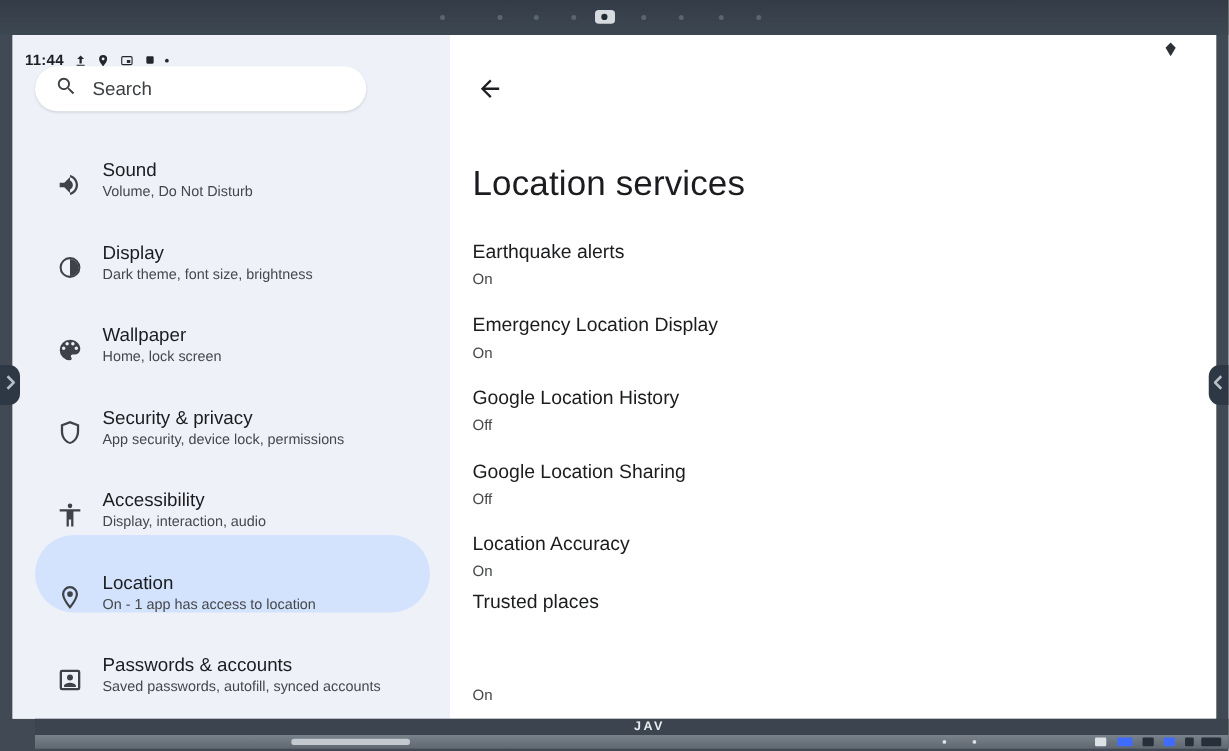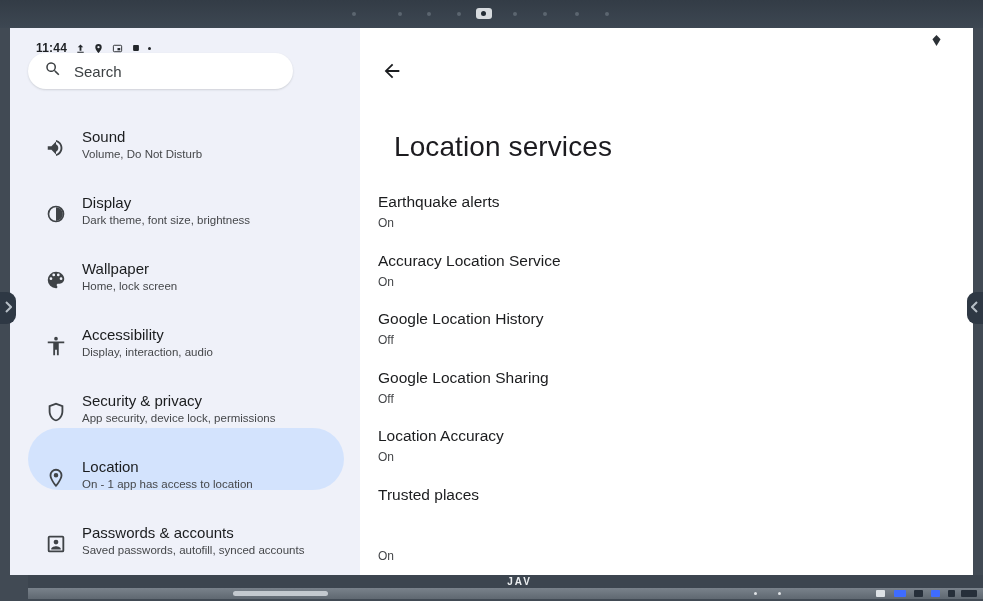--- a/index.html
+++ b/index.html
@@ -13,21 +13,21 @@
                background:linear-gradient(#333c46,#3d4752); }
   .bezel-dot { position:absolute; top:12px; width:4px; height:4px; border-radius:50%; background:#5b656f; }
   .bezel-cam { position:absolute; top:8px; left:476px; width:16px; height:11px; border-radius:3px; background:#d7dbdf; }
   .bezel-cam::after { content:""; position:absolute; left:5px; top:3px; width:5px; height:5px; border-radius:50%; background:#222b34; }
 
   
   .screen { position:absolute; left:10px; top:28px; width:963px; height:547px; display:flex; overflow:hidden; background:#fff; }
 
   
   .sidebar { position:relative; width:350px; flex:none; background:#eff1f9; }
-  .statusbar { position:absolute; top:0; left:0; right:0; height:40px; display:flex; align-items:center; gap:8px; padding-left:26px; color:#1d2023; }
+  .statusbar { position:absolute; top:0; left:0; right:0; height:40px; display:flex; align-items:center; gap:8px; padding-left:10px; color:#1d2023; }
   .status-time { font-size:12px; font-weight:bold; letter-spacing:.2px; }
   .sb-ic { display:flex; align-items:center; gap:7px; color:#23272b; }
   .sb-ic svg { display:block; }
   .sb-dot { width:3px; height:3px; border-radius:50%; background:#23272b; }
 
   .search { position:absolute; top:25px; left:18px; width:265px; height:36px; background:#fff; border-radius:20px;
             display:flex; align-items:center; gap:12px; padding:0 16px; box-shadow:0 1px 2px rgba(60,64,67,.18); }
   .search input { border:0; outline:0; background:transparent; width:100%;
                   font:15px "Liberation Sans", sans-serif; color:#000000; }
   .search input::placeholder { color:#3c4043; opacity:1; }
@@ -40,21 +40,21 @@
               display:flex; align-items:center; justify-content:center; }
   .nav-text { display:flex; flex-direction:column; gap:3px; min-width:0; }
   .nav-title { font-size:15px; font-weight:500; color:#1a1c1e; }
   .nav-sub { font-size:11.5px; color:#45474a; white-space:nowrap; }
 
   
   .content { position:relative; flex:1; background:#ffffff; }
   .content-status-icon { position:absolute; top:5px; right:30px; color:#2c3136; }
   .back-button { position:absolute; top:30px; left:18px; width:28px; height:28px; border:0; background:transparent;
                  color:#1b1d20; cursor:pointer; display:flex; align-items:center; justify-content:center; }
-  .page-title { position:absolute; top:103px; left:18px; font-size:28px; font-weight:400; color:#1c1b1f; letter-spacing:.1px;margin-left:16px; }
+  .page-title { position:absolute; top:103px; left:18px; font-size:28px; font-weight:400; color:#1c1b1f; letter-spacing:.1px; }
   .row { position:absolute; left:18px; right:24px; cursor:pointer; }
   .row-label { font-size:15.5px; color:#1b1c1e; }
   .row-status { margin-top:5px; font-size:12px; color:#45474a; }
 
   
   .bottom-bezel { position:absolute; left:0; top:575px; width:100%; height:24px; background:#3c454f;margin-left:28px; }
   .brand { position:absolute; top:1px; left:0; width:100%; text-align:center;
            font-size:10px; font-weight:bold; letter-spacing:2px; color:#eceff1; }
   .strip { position:absolute; bottom:0; left:0; width:100%; height:11px; background:linear-gradient(#79828b,#5f6871); }
   .strip-pill { position:absolute; left:205px; top:3px; width:95px; height:5px; border-radius:3px; background:#c3c9cf; }
@@ -158,38 +158,38 @@
             </span>
           <span class="nav-text">
             <span class="nav-title">Wallpaper</span>
             <span class="nav-sub">Home, lock screen</span>
           </span>
         </div>
 
         <div class="nav-item">
           <span class="nav-icon">
               <svg width="22" height="22" viewBox="0 0 24 24" fill="currentColor">
+                <path d="M12 2 4 5v6.1C4 16.3 7.4 21 12 22c4.6-1 8-5.7 8-10.9V5l-8-3zm6 9.1c0 4.3-2.7 8.2-6 9.2-3.3-1-6-4.9-6-9.2V6.4l6-2.2 6 2.2v4.7z"></path>
+              </svg>
+            </span>
+          <span class="nav-text">
+            <span class="nav-title">Security &amp; privacy</span>
+            <span class="nav-sub">App security, device lock, permissions</span>
+          </span>
+        </div>
+
+        <div class="nav-item">
+          <span class="nav-icon">
+              <svg width="22" height="22" viewBox="0 0 24 24" fill="currentColor">
                 <path d="M12 2a2 2 0 1 1 0 4 2 2 0 0 1 0-4zm9 7h-6v13h-2v-6h-2v6H9V9H3V7h18v2z"></path>
               </svg>
             </span>
           <span class="nav-text">
             <span class="nav-title">Accessibility</span>
             <span class="nav-sub">Display, interaction, audio</span>
-          </span>
-        </div>
-
-        <div class="nav-item">
-          <span class="nav-icon">
-              <svg width="22" height="22" viewBox="0 0 24 24" fill="currentColor">
-                <path d="M12 2 4 5v6.1C4 16.3 7.4 21 12 22c4.6-1 8-5.7 8-10.9V5l-8-3zm6 9.1c0 4.3-2.7 8.2-6 9.2-3.3-1-6-4.9-6-9.2V6.4l6-2.2 6 2.2v4.7z"></path>
-              </svg>
-            </span>
-          <span class="nav-text">
-            <span class="nav-title">Security &amp; privacy</span>
-            <span class="nav-sub">App security, device lock, permissions</span>
           </span>
         </div>
 
         <div class="nav-item selected">
           <span class="nav-icon">
               <svg width="22" height="22" viewBox="0 0 24 24" fill="currentColor">
                 <path d="M12 2a7 7 0 0 0-7 7c0 5.2 7 13 7 13s7-7.8 7-13a7 7 0 0 0-7-7zm0 17c-2.1-2.6-5-6.8-5-10a5 5 0 0 1 10 0c0 3.2-2.9 7.4-5 10zm0-12.5a2.5 2.5 0 1 0 0 5 2.5 2.5 0 0 0 0-5z"></path>
               </svg>
             </span>
           <span class="nav-text">
@@ -226,40 +226,40 @@
       </button>
 
       <h1 class="page-title">Location services</h1>
 
       <div class="row" style="top:165px">
         <div class="row-label">Earthquake alerts</div>
         <div class="row-status">On</div>
       </div>
 
       <div class="row" style="top:224px">
-        <div class="row-label">Accuracy Location Service</div>
+        <div class="row-label">Emergency Location Display</div>
         <div class="row-status">On</div>
       </div>
 
       <div class="row" style="top:282px">
         <div class="row-label">Google Location History</div>
         <div class="row-status">Off</div>
       </div>
 
       <div class="row" style="top:341px">
         <div class="row-label">Google Location Sharing</div>
         <div class="row-status">Off</div>
       </div>
 
       <div class="row" style="top:399px">
         <div class="row-label">Location Accuracy</div>
         <div class="row-status">On</div>
       </div>
 
-      <div class="row" style="top:458px">
+      <div class="row" style="top:445px">
         <div class="row-label">Trusted places</div>
       </div>
 
       <div class="row" style="top:516px">
         <div class="row-status">On</div>
       </div>
 
     </main>
   </div>
 

